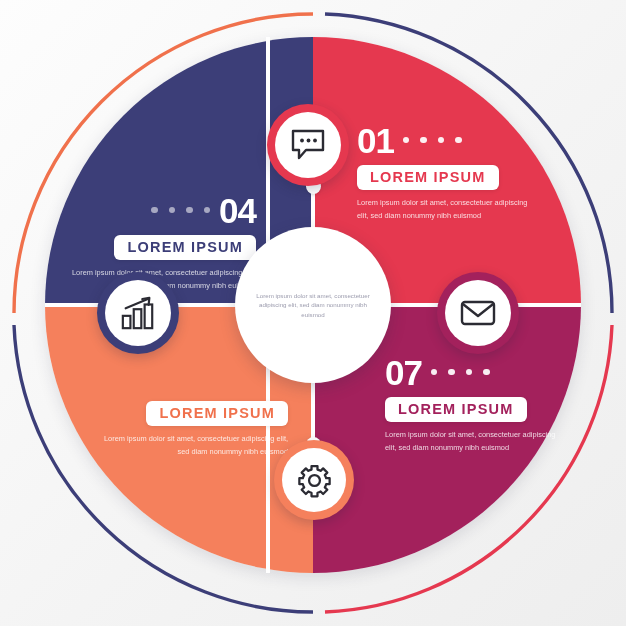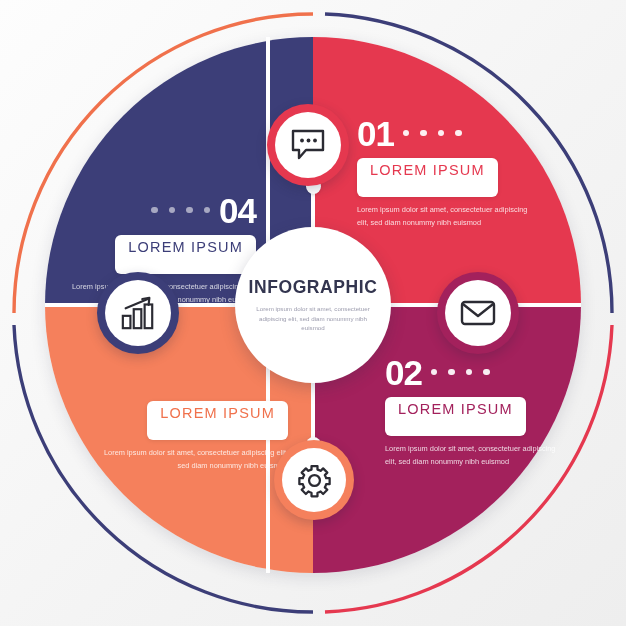--- a/index.html
+++ b/index.html
@@ -72,36 +72,36 @@
   .badge-01 .inner{width:66px;height:66px;}
   .badge-02{left:437px;top:272px;width:82px;height:82px;background:#a3215c;}
   .badge-02 .inner{width:66px;height:66px;}
   .badge-03{left:274px;top:440px;width:80px;height:80px;background:#f5805c;}
   .badge-03 .inner{width:64px;height:64px;}
   .badge-04{left:97px;top:272px;width:82px;height:82px;background:#3c3e78;}
   .badge-04 .inner{width:66px;height:66px;}
 
   
   .block{position:absolute;z-index:4;}
-  .blk-01{left:357px;top:113px;width:178px;text-align:left;}
+  .blk-01{left:357px;top:120px;width:178px;text-align:left;}
   .blk-02{left:385px;top:352px;width:180px;text-align:left;}
   .blk-03{left:96px;top:396px;width:192px;text-align:right;}
   .blk-04{left:68px;top:190px;width:188px;text-align:right;}
 
   .numrow{display:flex;align-items:center;gap:9px;height:40px;}
   .numrow.right{justify-content:flex-end;}
   .num{font-size:35px;font-weight:700;color:#ffffff;line-height:1;letter-spacing:-1px;}
   .dots{display:flex;gap:11px;align-items:center;}
   .dot{width:6.5px;height:6.5px;border-radius:50%;background:#ffffff;opacity:.92;}
   .dots.dim .dot{opacity:.55;}
 
   .pill{
     display:inline-block;background:#ffffff;border-radius:6px;
-    padding:4px 13px 19px;margin-top:5px;
-    font-size:14.5px;font-weight:400;letter-spacing:1.2px;
+    padding:4px 13px 5px;margin-top:5px;
+    font-size:14.5px;font-weight:700;letter-spacing:1.2px;
     box-shadow:0 1px 4px rgba(0,0,0,.10);
   }
   .pill-01{color:#e5384f;}
   .pill-02{color:#a3215c;}
   .pill-03{color:#f0714c;}
   .pill-04{color:#3c3e78;}
 
   .desc{
     margin-top:7px;font-size:7.4px;line-height:1.72;color:rgba(255,255,255,.82);
   }
@@ -137,21 +137,20 @@
   <div class="conn conn-top"></div>
   <div class="conn conn-right"></div>
   <div class="conn conn-bottom"></div>
   <div class="conn conn-left"></div>
   <div class="nub nub-top"></div>
   <div class="nub nub-right"></div>
   <div class="nub nub-bottom"></div>
   <div class="nub nub-left"></div>
 
   <div class="center-circle">
-    <div class="center-title">INFOGRAPHIC</div>
     <div class="center-sub">Lorem ipsum dolor sit amet, consectetuer adipiscing elit, sed diam nonummy nibh euismod</div>
   </div>
 
   <div class="badge badge-01">
     <div class="inner">
       <svg width="36" height="34" viewBox="0 0 36 34">
         <path d="M3 3 h30 v19 h-17 l-7 8 v-8 h-6 z" fill="none" stroke="#2b2b33" stroke-width="2.4" stroke-linejoin="round"></path>
         <circle cx="12" cy="12.5" r="1.9" fill="#2b2b33"></circle>
         <circle cx="18.5" cy="12.5" r="1.9" fill="#2b2b33"></circle>
         <circle cx="25" cy="12.5" r="1.9" fill="#2b2b33"></circle>
@@ -207,21 +206,21 @@
         <i class="dot"></i>
         <i class="dot"></i>
       </span>
     </div>
     <div class="pill pill-01">LOREM IPSUM</div>
     <div class="desc">Lorem ipsum dolor sit amet, consectetuer adipiscing elit, sed diam nonummy nibh euismod</div>
   </div>
 
   <div class="block blk-02">
     <div class="numrow">
-      <span class="num">02</span>
+      <span class="num">07</span>
       <span class="dots">
         <i class="dot"></i>
         <i class="dot"></i>
         <i class="dot"></i>
         <i class="dot"></i>
       </span>
     </div>
     <div class="pill pill-02">LOREM IPSUM</div>
     <div class="desc">Lorem ipsum dolor sit amet, consectetuer adipiscing elit, sed diam nonummy nibh euismod</div>
   </div>

